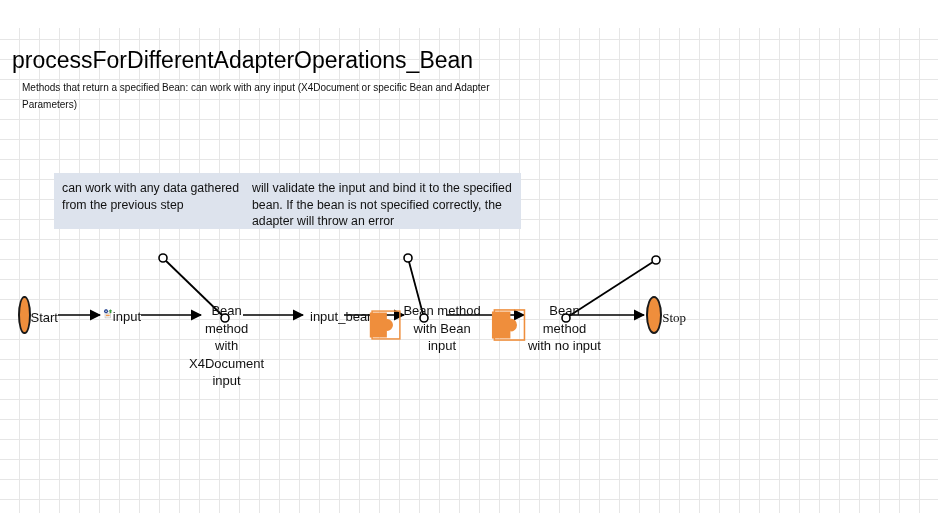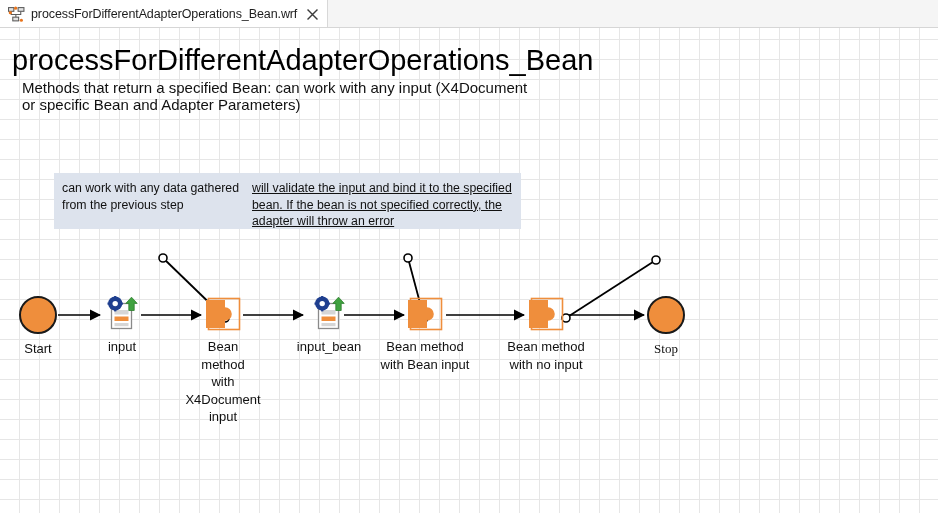--- a/index.html
+++ b/index.html
@@ -86,32 +86,32 @@
     background-size: 20px 20px;
     background-position: -1px -9px;
     overflow: hidden;
   }
 
   
   .diagram-title {
     position: absolute;
     left: 12px;
     top: 15px;
-    font-size: 29px;
+    font-size: 23px;
     line-height: 34px;
     color: #000000;
     white-space: nowrap;
     font-weight: 400;
   }
   .diagram-desc {
     position: absolute;
     left: 22px;
     top: 52px;
     width: 515px;
-    font-size: 15px;
+    font-size: 10px;
     line-height: 16.5px;
     color: #111111;
   }
 
   
   .comment {
     position: absolute;
     background: #dde3ed;
     color: #111111;
     font-size: 12.3px;
@@ -127,21 +127,21 @@
     width: 938px;
     height: 485px;
     pointer-events: none;
     overflow: visible;
   }
 
   
   .node {
     position: absolute;
     display: flex;
-    flex-direction: column;
+    flex-direction: row;
     align-items: center;
   }
   .node-shape {
     position: relative;
     display: block;
   }
   .node-label {
     margin-top: 6px;
     font-size: 13px;
     line-height: 17.5px;
@@ -160,46 +160,28 @@
   }
 
   .doc-icon { width: 36px; height: 36px; display: block; }
   .puzzle-icon { width: 38px; height: 36px; display: block; }
 </style>
 </head>
 <body>
 
 <div id="app">
 
-  <div class="tabbar">
-    <div class="tab">
-      <svg class="tab-icon" viewBox="0 0 16 16">
-        <rect x="0.5" y="1.5" width="5" height="3.5" fill="#e2e2e2" stroke="#5b5b5b" stroke-width="1"></rect>
-        <rect x="9.5" y="1.5" width="5.5" height="3.5" fill="#e2e2e2" stroke="#5b5b5b" stroke-width="1"></rect>
-        <rect x="4.5" y="10.5" width="5.5" height="3.5" fill="#e2e2e2" stroke="#5b5b5b" stroke-width="1"></rect>
-        <path d="M3 5.2 L3 8 L12 8 L12 5.2" fill="none" stroke="#5b5b5b" stroke-width="1"></path>
-        <path d="M7.4 8 L7.4 10.4" fill="none" stroke="#5b5b5b" stroke-width="1"></path>
-        <circle cx="7.2" cy="2.0" r="1.5" fill="#e8741c"></circle>
-        <circle cx="2.2" cy="6.3" r="1.5" fill="#e8741c"></circle>
-        <circle cx="12.6" cy="13.4" r="1.5" fill="#e8741c"></circle>
-      </svg>
-      <span class="tab-label">processForDifferentAdapterOperations_Bean.wrf</span>
-      <svg class="tab-close" viewBox="0 0 12 12">
-        <path d="M1.4 1.4 L10.6 10.6 M10.6 1.4 L1.4 10.6" stroke="#3c3c3c" stroke-width="1.3" fill="none"></path>
-      </svg>
-    </div>
-  </div>
 
   <div class="canvas">
 
     <div class="diagram-title">processForDifferentAdapterOperations_Bean</div>
     <div class="diagram-desc">Methods that return a specified Bean: can work with any input (X4Document or specific Bean and Adapter Parameters)</div>
 
     <div class="comment" style="left:54px;  top:145px; width:196px; height:56px;">can work with any data gathered from the previous step</div>
-    <div class="comment" style="left:244px; top:145px; width:277px; height:56px;text-decoration:underline;">will validate the input and bind it to the specified bean. If the bean is not specified correctly, the adapter will throw an error</div>
+    <div class="comment" style="left:244px; top:145px; width:277px; height:56px;">will validate the input and bind it to the specified bean. If the bean is not specified correctly, the adapter will throw an error</div>
 
     <svg class="wires" viewBox="0 0 938 485">
       <defs>
         <marker id="arrow" viewBox="0 0 10 10" refX="9" refY="5" markerWidth="7" markerHeight="7" orient="auto-start-reverse">
           <path d="M 0 0 L 10 5 L 0 10 z" fill="#000000"></path>
         </marker>
       </defs>
 
       <g stroke="#000000" stroke-width="1.6" fill="none" marker-end="url(#arrow)">
         <line x1="58" y1="287" x2="100" y2="287"></line>

